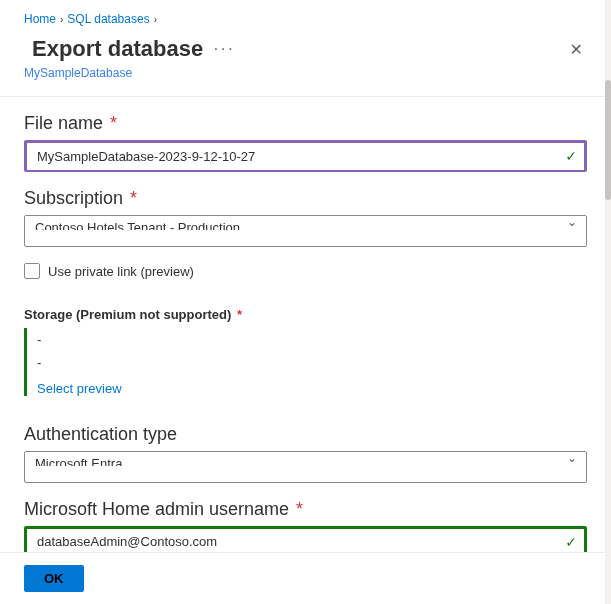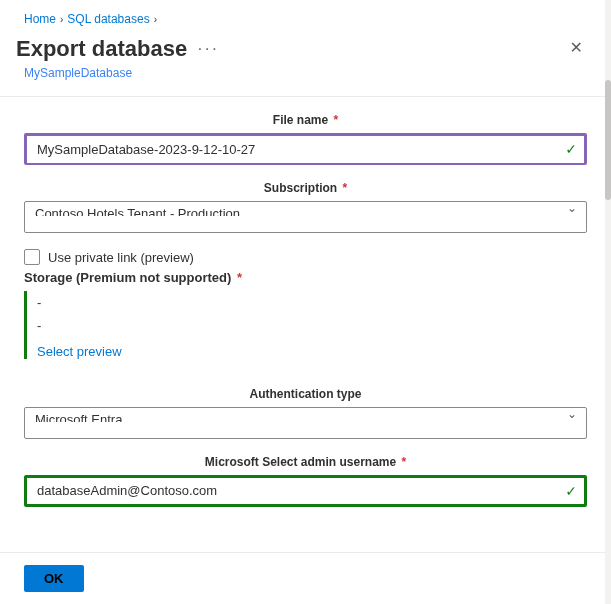--- a/index.html
+++ b/index.html
@@ -34,23 +34,23 @@
     .breadcrumb a {
       color: #0078d4;
       text-decoration: none;
       cursor: pointer;
     }
     .chevron {
       color: #605e5c;
       font-size: 10px;
     }
     .header {
-      padding: 4px 24px 4px 16px;
-      display: flex;
-      align-items: flex-start;
+      padding: 4px 24px 4px 32px;
+      display: flex;
+      align-items: flex-end;
       justify-content: space-between;
     }
     .header-left {
       display: flex;
       align-items: center;
       gap: 10px;
     }
     .title {
       font-size: 22px;
       font-weight: 600;
@@ -84,25 +84,24 @@
     .content {
       padding: 16px 24px;
       overflow-y: auto;
       max-height: 510px;
     }
     .form-group {
       margin-bottom: 16px;
     }
     .form-label {
       display: block;
-      font-size: 12px;
-      font-weight: 700;
+      font-size: 18px;
+      font-weight: 400;
       color: #323130;
       margin-bottom: 6px;
-      text-align: center;
     }
     .required {
       color: #d13438;
       margin-left: 2px;
     }
     .input-wrapper {
       position: relative;
       display: flex;
       align-items: center;
     }
@@ -147,21 +146,21 @@
       color: #323130;
       background: #fff;
       appearance: none;
       cursor: pointer;
       outline: none;
     }
     .checkbox-wrapper {
       display: flex;
       align-items: center;
       gap: 8px;
-      margin-bottom: 5px;
+      margin-bottom: 28px;
     }
     .checkbox-input {
       width: 16px;
       height: 16px;
       border: 1px solid #8a8886;
       border-radius: 2px;
       cursor: pointer;
       appearance: none;
       background: #fff;
       flex-shrink: 0;
@@ -322,21 +321,21 @@
       <div class="select-wrapper">
         <select class="form-select">
           <option>Microsoft Entra</option>
         </select>
         <span class="input-arrow">⌄</span>
       </div>
     </div>
 
     <div class="form-group">
       <label class="form-label">
-        <span>Microsoft Select admin username</span><span class="required"> *</span>
+        <span>Microsoft Home admin username</span><span class="required"> *</span>
       </label>
       <div class="input-wrapper">
         <input type="text" class="form-input green-check" value="databaseAdmin@Contoso.com" style="">
         <span class="input-check">✓</span>
       </div>
     </div>
 
 
   </div>
 

